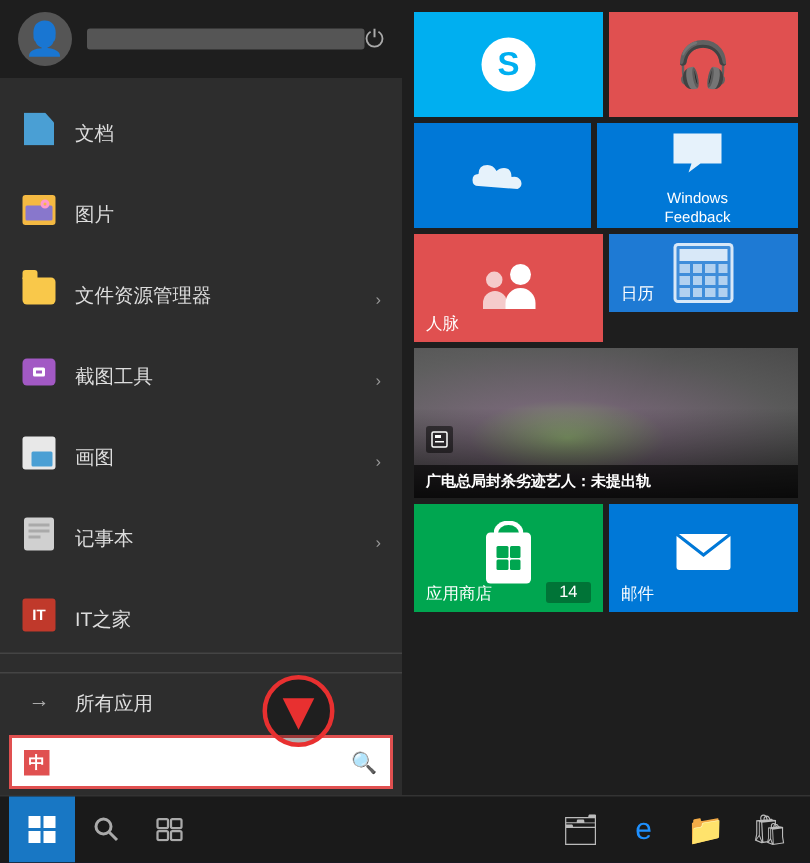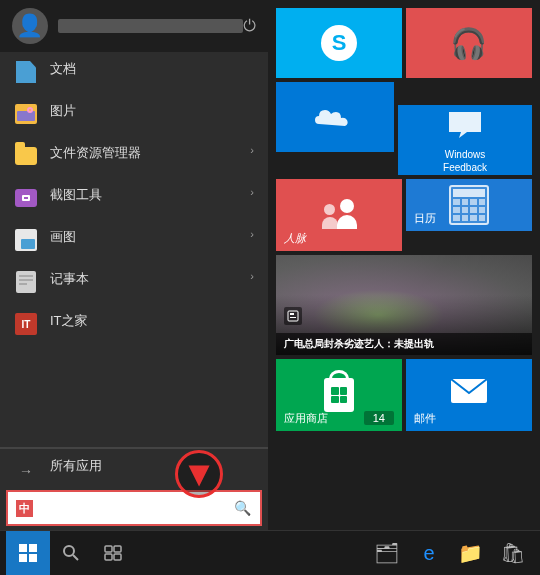--- a/index.html
+++ b/index.html
@@ -63,27 +63,28 @@
       cursor: pointer;
     }
 
     .menu-items {
       flex: 1;
       overflow: hidden;
     }
 
     .menu-item {
       display: flex;
-      align-items: flex-start;
+      align-items: flex-end;
       padding: 8px 14px;
       color: #ddd;
       font-size: 13px;
       cursor: pointer;
       position: relative;
       height: 42px;
+      margin-top: 12px;
     }
 
     .menu-item .item-icon {
       width: 24px;
       height: 24px;
       margin-right: 12px;
       display: flex;
       align-items: center;
       justify-content: center;
       font-size: 18px;
@@ -493,32 +494,32 @@
         <div class="groove-icon">🎧</div>
       </div>
     </div>
 
     <div style="display:flex;gap:4px;">
       <div class="tile tile-onedrive" style="flex:1;height:70px;background:#0078d7;display:flex;align-items:center;justify-content:center;">
         <svg width="44" height="30" viewBox="0 0 44 30">
           <path d="M6 22 Q2 22 2 18 Q2 14 6 14 Q6 8 12 8 Q16 8 18 12 Q20 10 23 10 Q28 10 28 16 Q32 15 34 18 Q36 22 32 24 Z" fill="white" opacity="0.9"></path>
         </svg>
       </div>
-      <div class="tile tile-feedback" style="flex:1;height:70px;background:#0078d7;display:flex;flex-direction:column;align-items:center;justify-content:center;position:relative;gap:4px;margin-top:23px;">
+      <div class="tile tile-feedback" style="flex:1;height:70px;background:#0078d7;display:flex;flex-direction:column;align-items:center;justify-content:center;position:relative;gap:4px;">
         <div style="position:relative;margin-top:4px;">
           <svg width="36" height="30" viewBox="0 0 36 30">
             <path d="M2 2 L34 2 L34 22 L20 22 L12 28 L14 22 L2 22 Z" fill="white" opacity="0.9" rx="3"></path>
           </svg>
         </div>
         <div style="color:white;font-size:10px;text-align:center;line-height:1.3;">Windows<br>Feedback</div>
       </div>
     </div>
 
     <div style="display:flex;gap:4px;">
-      <div class="tile tile-renmai" style="flex:1;height:72px;background:#e05050;display:flex;flex-direction:column;justify-content:center;gap:2px;position:relative;font-style:italic;">
+      <div class="tile tile-renmai" style="flex:1;height:72px;background:#e05050;display:flex;flex-direction:column;justify-content:center;gap:2px;position:relative;">
         <div class="renmai-icon" style="margin-bottom:2px;">
           <div class="person-shape" style="margin-right:-4px;opacity:0.7;">
             <div class="person-head" style="width:11px;height:11px;background:white;border-radius:50%;"></div>
             <div style="width:16px;height:12px;background:white;border-radius:8px 8px 0 0;margin-top:2px;"></div>
           </div>
           <div class="person-shape">
             <div class="person-head" style="width:14px;height:14px;background:white;border-radius:50%;"></div>
             <div style="width:20px;height:14px;background:white;border-radius:10px 10px 0 0;margin-top:2px;"></div>
           </div>
         </div>

